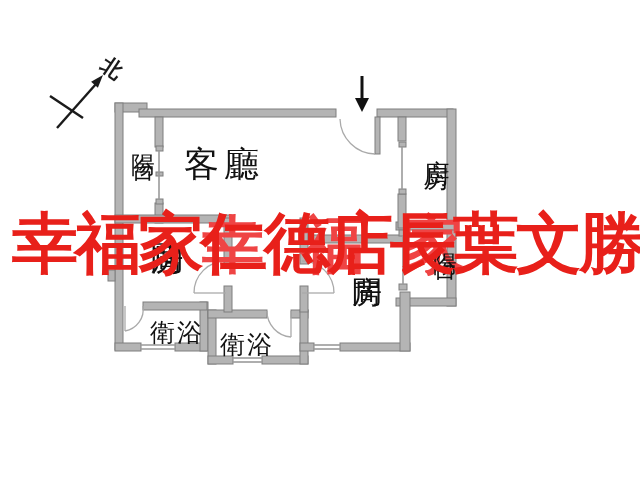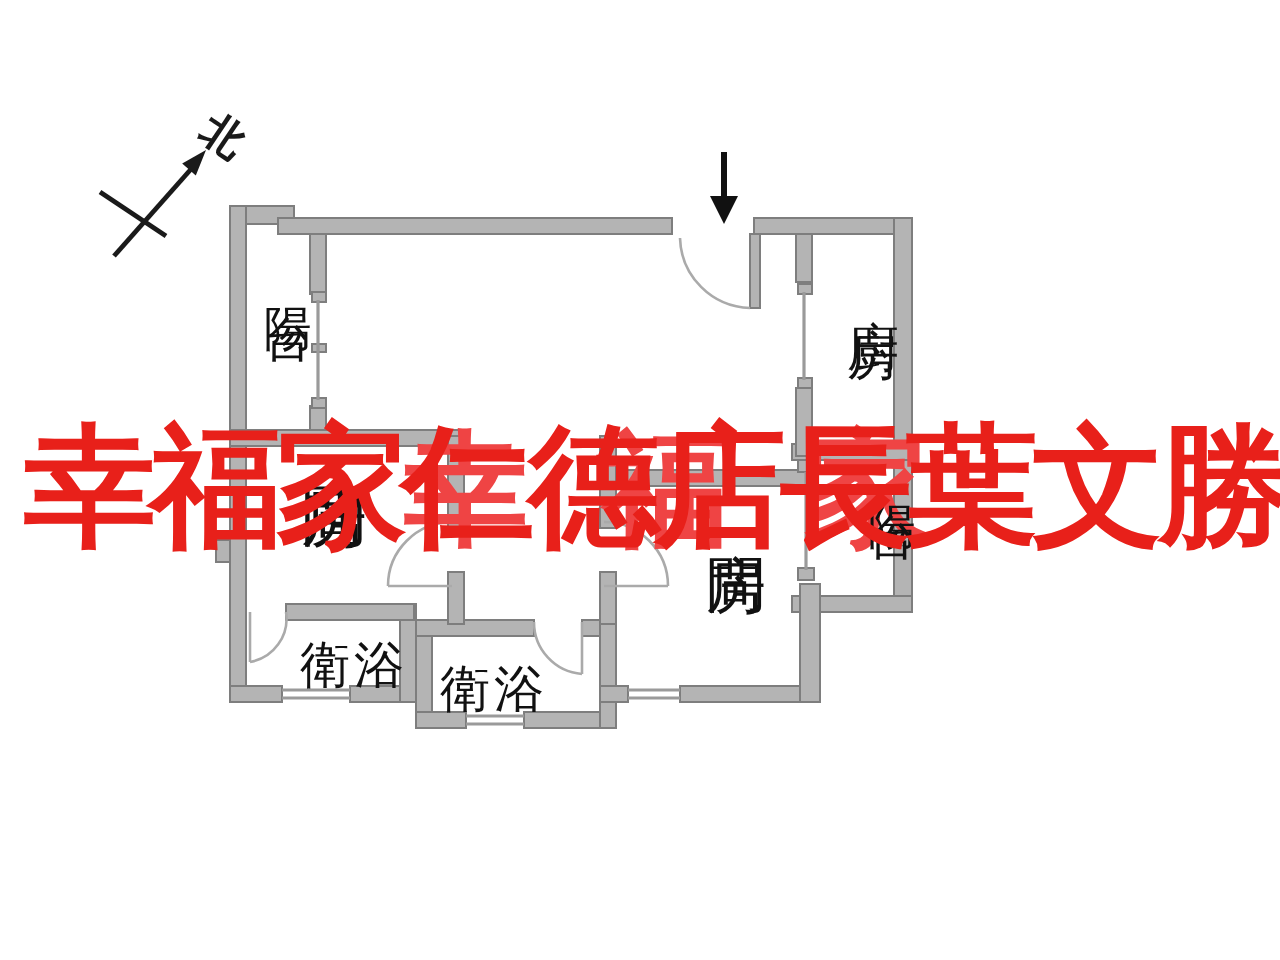--- a/index.html
+++ b/index.html
@@ -107,20 +107,21 @@
       <line x1="57" y1="128" x2="96" y2="84" stroke="#1a1a1a" stroke-width="2.4"></line>
       <polygon points="103,75 97.9,87.8 91.1,81.8" fill="#1a1a1a"></polygon>
       <line x1="50" y1="96" x2="83" y2="118" stroke="#1a1a1a" stroke-width="2.4"></line>
     </g>
   </svg>
 
   <div class="wm-gray" style="left:202px;top:203px;font-size:62px;letter-spacing:38px;color:#ef4444;">幸福家</div>
 
   <div class="room-label v" style="left:127px;top:135px;font-size:24px;">陽台</div>
 
+  <div class="room-label" style="left:184px;top:141px;font-size:35px;letter-spacing:5px;">客廳</div>
 
 
   <div class="room-label v" style="left:420px;top:139px;font-size:26px;">廚房</div>
 
   <div class="room-label v" style="left:144px;top:214px;font-size:33px;">房間</div>
 
   <div class="room-label v" style="left:346px;top:252px;font-size:30px;">房間</div>
 
   <div class="room-label" style="left:150px;top:316px;font-size:25px;letter-spacing:2px;">衛浴</div>
 

